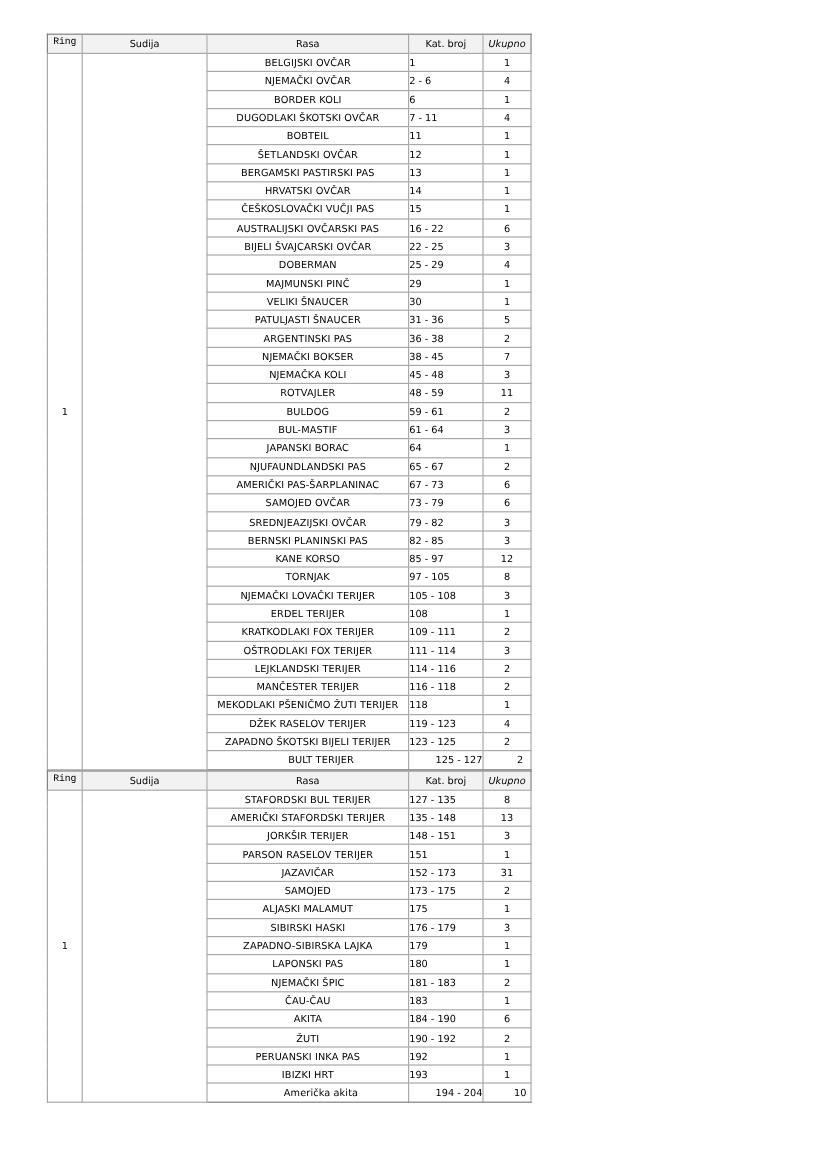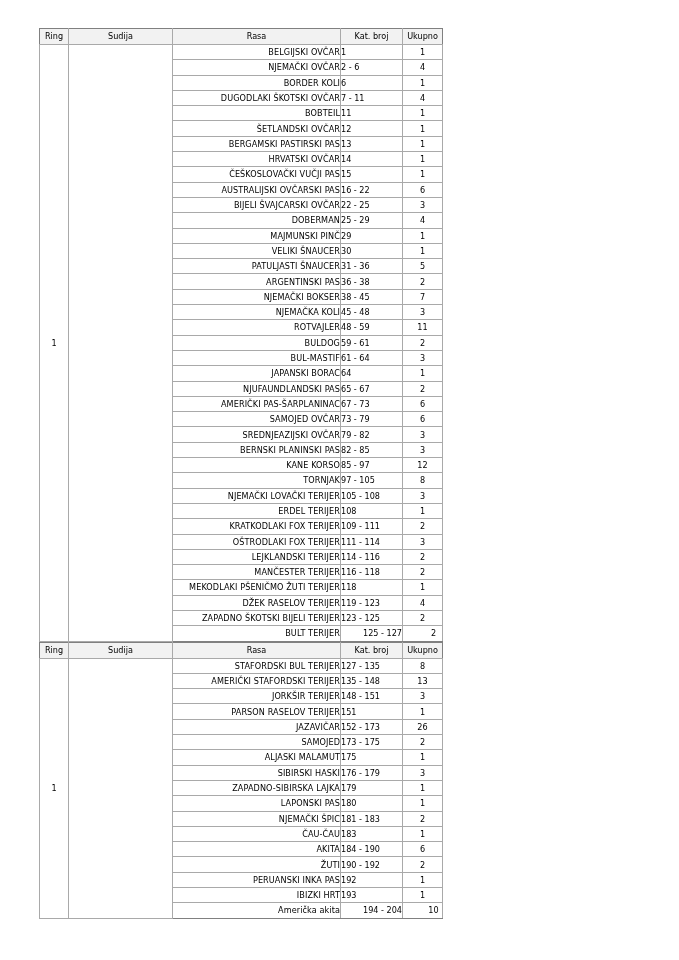--- a/index.html
+++ b/index.html
@@ -54,41 +54,41 @@
   
   tr.hdr th {
     background: #f2f2f2;
     text-align: center;
     font-size: 8.1px;
     color: #000;
     border-top: 1.4px solid #808080;
     border-bottom: 1px solid #a9a9a9;
     height: 16px;
   }
-  tr.hdr th.h-ring   { border-left: 1.4px solid #808080; }
-  tr.hdr th.h-uk     { border-right: 1.4px solid #808080; }
+  tr.hdr th.h-ring   { border-left: 1.4px solid #808080; font-family: Liberation Mono, monospace; }
+  tr.hdr th.h-uk     { border-right: 1.4px solid #808080; font-style: italic; }
 
   
   td.ring {
     text-align: center;
     vertical-align: middle;
     border-left: 1.4px solid #808080;
     border-right: 1px solid #a9a9a9;
     border-top: none;
     border-bottom: none;
     font-size: 8.1px;
   }
   td.sudija {
     border-top: none;
     border-bottom: none;
     border-left: 1px solid #a9a9a9;
     border-right: 1px solid #a9a9a9;
   }
   td.rasa {
-    text-align: right;
+    text-align: center;
     padding-left: 3px;
     letter-spacing: 0.1px;
   }
   td.kat {
     text-align: left;
     padding-left: 3px;
   }
   td.uk {
     text-align: center;
     border-right: 1.4px solid #808080;
@@ -351,21 +351,21 @@
             <td class="uk">3</td>
           </tr>
           <tr>
             <td class="rasa">PARSON RASELOV TERIJER</td>
             <td class="kat">151</td>
             <td class="uk">1</td>
           </tr>
           <tr>
             <td class="rasa">JAZAVIČAR</td>
             <td class="kat">152 - 173</td>
-            <td class="uk">26</td>
+            <td class="uk">31</td>
           </tr>
           <tr>
             <td class="rasa">SAMOJED</td>
             <td class="kat">173 - 175</td>
             <td class="uk">2</td>
           </tr>
           <tr>
             <td class="rasa">ALJASKI MALAMUT</td>
             <td class="kat">175</td>
             <td class="uk">1</td>

